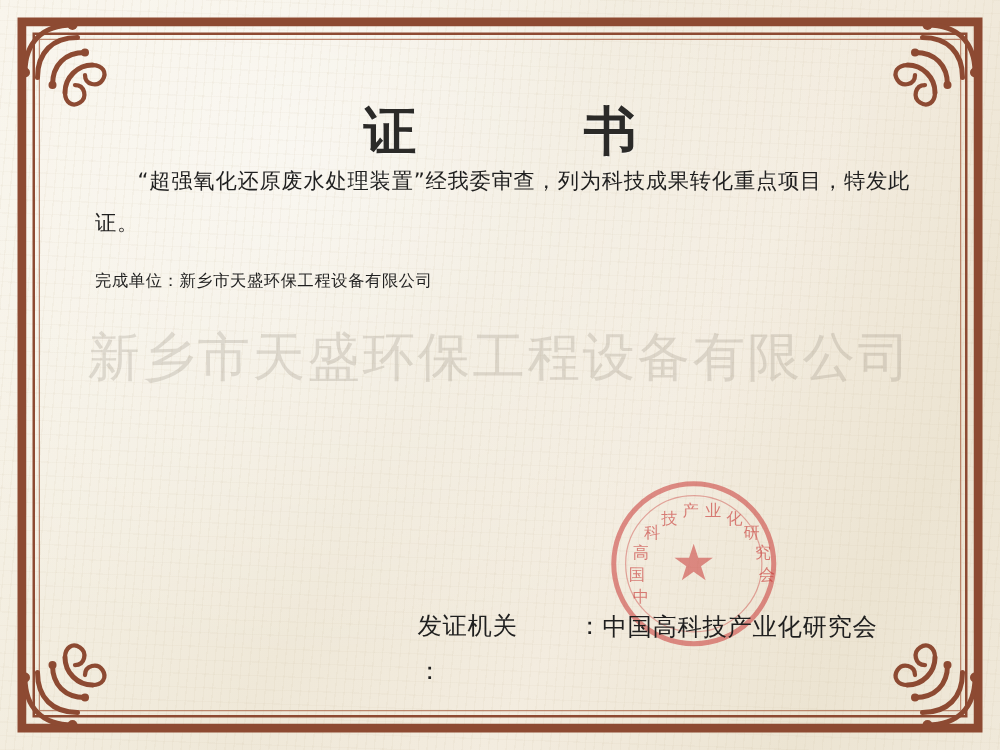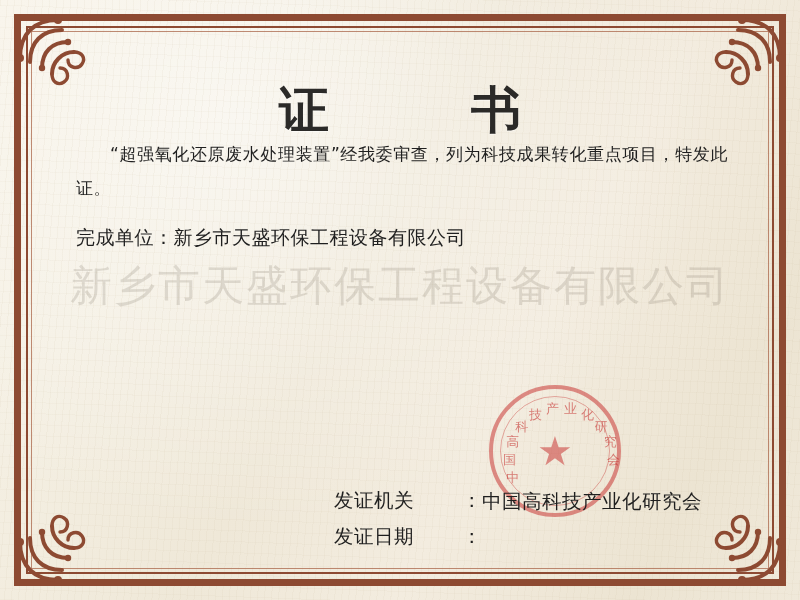--- a/index.html
+++ b/index.html
@@ -81,21 +81,21 @@
     position: absolute;
     left: 46px;
     top: 44px;
     right: 46px;
     bottom: 44px;
   }
 
   .title {
     text-align: center;
     font-family: "DejaVu Serif", "Liberation Serif", serif;
-    font-size: 50px;
+    font-size: 42px;
     letter-spacing: 46px;
     text-indent: 46px;
     color: #2b2a28;
     margin-top: 38px;
     font-weight: 700;
     line-height: 1.1;
     text-shadow: 0 1px 0 rgba(255,255,255,0.5);
   }
 
   .body-text {
@@ -105,21 +105,21 @@
     line-height: 2.0;
     color: #1f1f1f;
     letter-spacing: 0.5px;
     text-align: justify;
   }
   .body-text .indent { display: inline-block; width: 34px; }
 
   .unit-line {
     margin-top: 20px;
     padding-left: 30px;
-    font-size: 19px;
+    font-size: 13px;
     color: #1f1f1f;
     letter-spacing: 0.5px;
   }
 
   
   .watermark {
     position: absolute;
     left: 0;
     right: 0;
     top: 258px;
@@ -327,17 +327,16 @@
 
   <div class="footer">
     <div class="footer-row">
       <div class="footer-label">发证机关</div>
       <div class="footer-colon">：</div>
       <div class="footer-value">
         <span class="line2">中国高科技产业化研究会</span>
       </div>
     </div>
     <div class="footer-row">
-      <div class="footer-label">发证日期</div>
       <div class="footer-colon">：</div>
     </div>
   </div>
 </div>
 
 </body></html>

